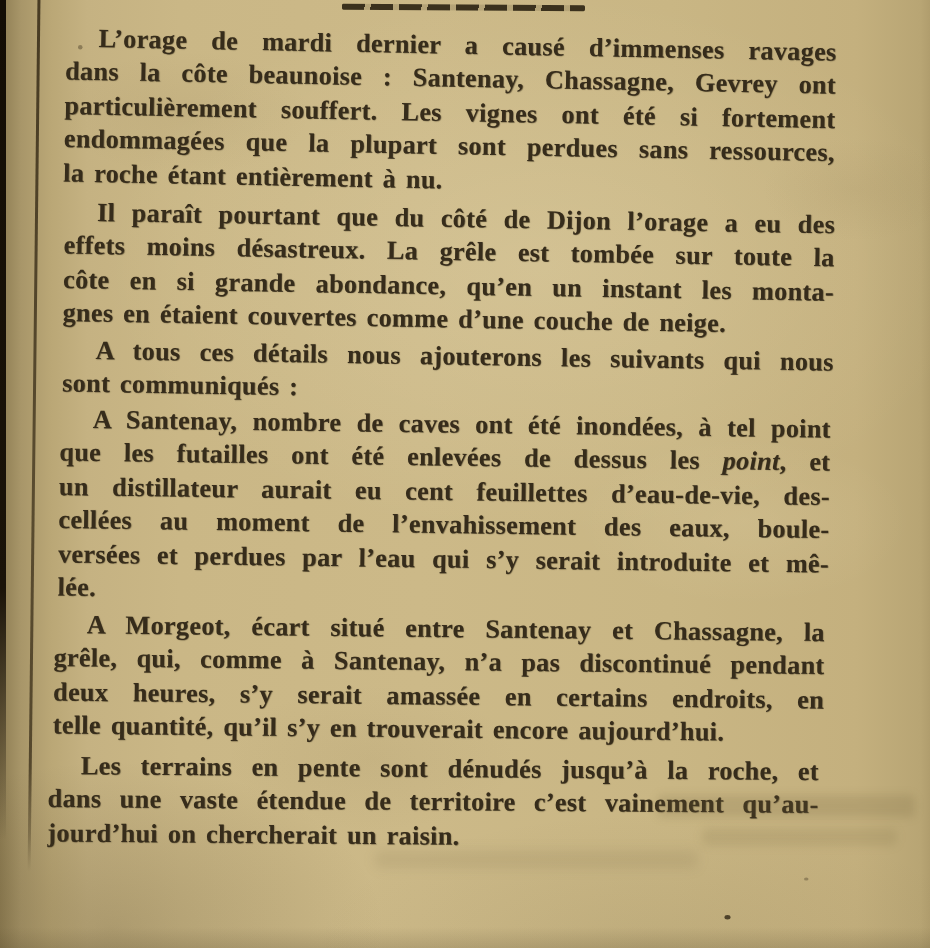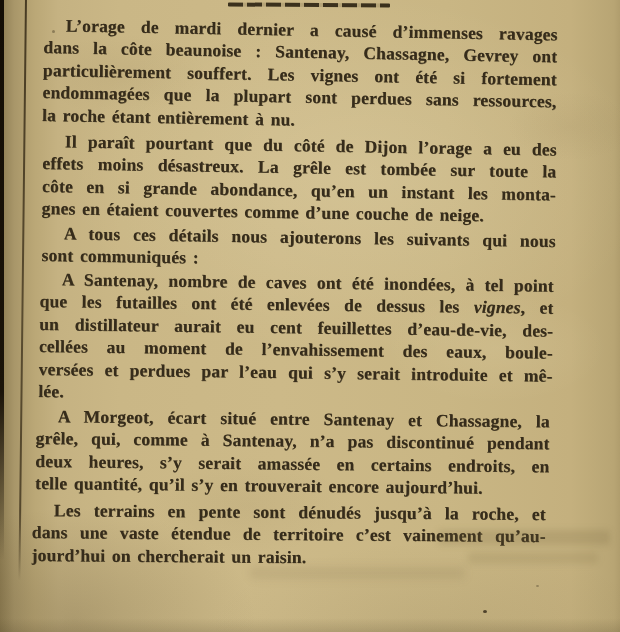--- a/index.html
+++ b/index.html
@@ -114,21 +114,21 @@
         <div class="line"><span>effets moins désastreux. La grêle est tombée sur toute la</span></div>
         <div class="line"><span>côte en si grande abondance, qu’en un instant les monta-</span></div>
         <div class="line last"><span>gnes en étaient couvertes comme d’une couche de neige.</span></div>
       </div>
       <div class="paragraph">
         <div class="line first"><span>A tous ces détails nous ajouterons les suivants qui nous</span></div>
         <div class="line last"><span>sont communiqués :</span></div>
       </div>
       <div class="paragraph">
         <div class="line first"><span>A Santenay, nombre de caves ont été inondées, à tel point</span></div>
-        <div class="line"><span>que les futailles ont été enlevées de dessus les </span><em>vignes</em><span>, et</span></div>
+        <div class="line"><span>que les futailles ont été enlevées de dessus les </span><em>point</em><span>, et</span></div>
         <div class="line"><span>un distillateur aurait eu cent feuillettes d’eau-de-vie, des-</span></div>
         <div class="line"><span>cellées au moment de l’envahissement des eaux, boule-</span></div>
         <div class="line"><span>versées et perdues par l’eau qui s’y serait introduite et mê-</span></div>
         <div class="line last"><span>lée.</span></div>
       </div>
       <div class="paragraph">
         <div class="line first"><span>A Morgeot, écart situé entre Santenay et Chassagne, la</span></div>
         <div class="line"><span>grêle, qui, comme à Santenay, n’a pas discontinué pendant</span></div>
         <div class="line"><span>deux heures, s’y serait amassée en certains endroits, en</span></div>
         <div class="line last"><span>telle quantité, qu’il s’y en trouverait encore aujourd’hui.</span></div>

